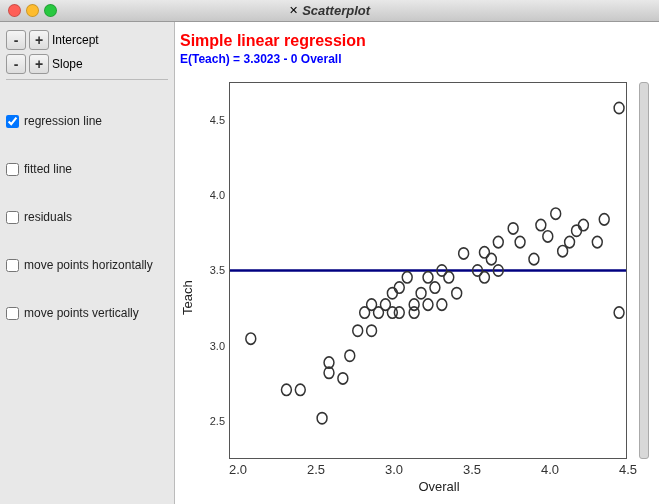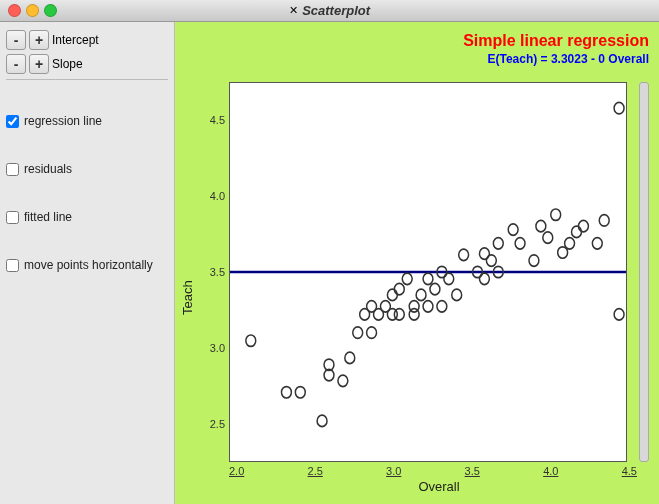--- a/index.html
+++ b/index.html
@@ -97,24 +97,24 @@
       width: 13px;
       height: 13px;
       cursor: pointer;
     }
     .checkbox-label {
       font-size: 12px;
       color: #222;
     }
     .chart-area {
       flex: 1;
-      background: #bef264;
+      background: #ffffff;
       display: flex;
       flex-direction: column;
-      align-items: flex-end;
+      align-items: flex-start;
       padding: 10px 10px 10px 5px;
       position: relative;
     }
     .chart-title-main {
       font-size: 16px;
       font-weight: bold;
       color: red;
       text-align: center;
       margin-bottom: 2px;
     }
@@ -192,29 +192,33 @@
     </div>
 
     <div class="separator"></div>
 
     <div class="checkbox-row">
       <input type="checkbox" checked="" style="">
       <span class="checkbox-label">regression line</span>
     </div>
     <div class="checkbox-row">
       <input type="checkbox" style="">
+      <span class="checkbox-label">fitted line</span>
+    </div>
+    <div class="checkbox-row">
+      <input type="checkbox" style="">
       <span class="checkbox-label">residuals</span>
-    </div>
-    <div class="checkbox-row">
-      <input type="checkbox" style="">
-      <span class="checkbox-label">fitted line</span>
     </div>
     <div class="checkbox-row">
       <input type="checkbox" style="">
       <span class="checkbox-label">move points horizontally</span>
+    </div>
+    <div class="checkbox-row">
+      <input type="checkbox" style="">
+      <span class="checkbox-label">move points vertically</span>
     </div>
   </div>
 
   <div class="chart-area">
     <div class="chart-title-main">Simple linear regression</div>
     <div class="chart-subtitle">E(Teach) = 3.3023 - 0 Overall</div>
 
     <div class="chart-container">
       <div class="y-axis-label">Teach</div>
       <div class="plot-and-xaxis">
@@ -285,21 +289,21 @@
               <circle cx="378" cy="120" r="5" fill="none" stroke="#333" stroke-width="1.5"></circle>
               <circle cx="393" cy="202" r="5" fill="none" stroke="#333" stroke-width="1.5"></circle>
               <circle cx="393" cy="22" r="5" fill="none" stroke="#333" stroke-width="1.5"></circle>
             </svg>
           </div>
 
           <div class="scrollbar-right" style="width:10px; background:#d8d8d8; border:1px solid #aaa; border-radius:3px;"></div>
         </div>
 
         <div style="display:flex; margin-left:32px; margin-right:12px; margin-top:3px;">
-          <div style="flex:1; display:flex; justify-content:space-between; font-size:11px; color:#333;text-decoration:underline;">
+          <div style="flex:1; display:flex; justify-content:space-between; font-size:13px; color:#333;">
             <span>2.0</span>
             <span>2.5</span>
             <span>3.0</span>
             <span>3.5</span>
             <span>4.0</span>
             <span>4.5</span>
           </div>
         </div>
         <div style="text-align:center; font-size:13px; color:#222; margin-top:2px; margin-left:32px;">Overall</div>
       </div>

